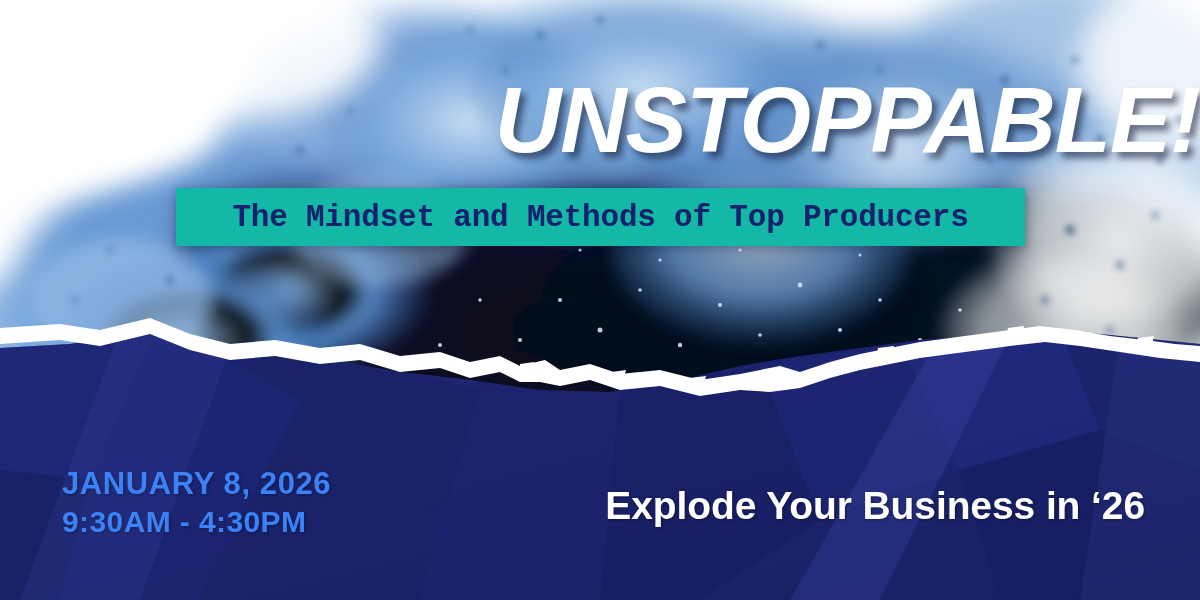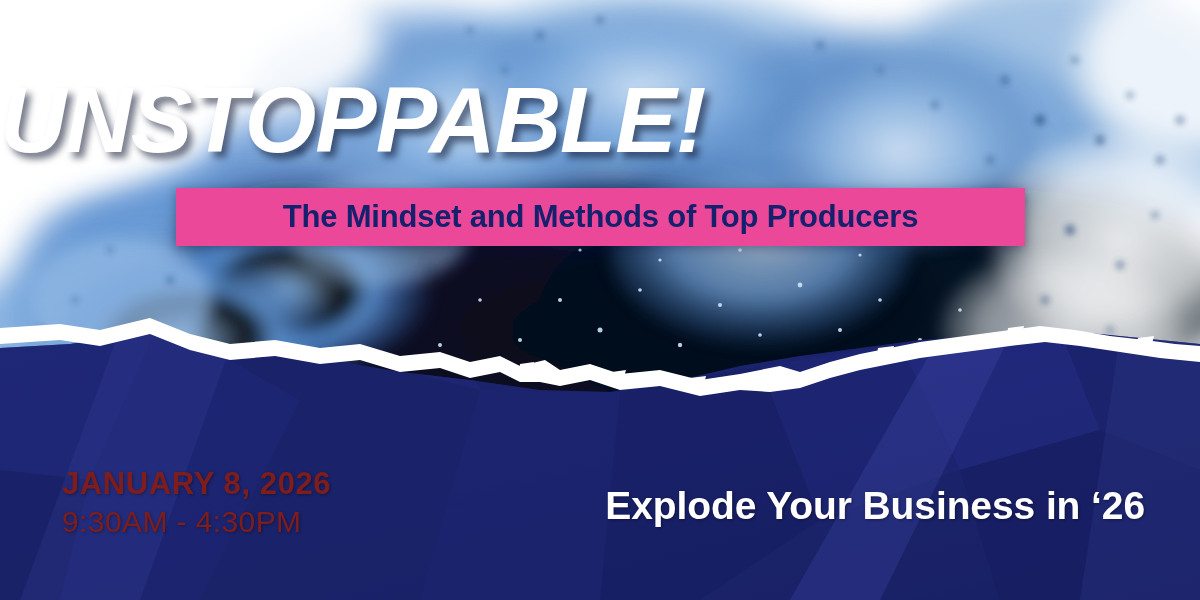--- a/index.html
+++ b/index.html
@@ -61,70 +61,71 @@
     display: block;
     pointer-events: none;
   }
 
   
   .headline {
     position: absolute;
     left: 0;
     top: 74px;
     width: 1200px;
-    text-align: left;
+    text-align: right;
     font-size: 92px;
     line-height: 1;
     font-weight: bold;
     font-style: italic;
     letter-spacing: -1px;
     color: #ffffff;
     text-shadow: 5px 6px 7px rgba(5, 12, 40, 0.55);
     white-space: nowrap;
   }
 
   
   .subtitle-bar {
     position: absolute;
     left: 176px;
     top: 188px;
     width: 849px;
     height: 58px;
-    background: #ec4899;
+    background: #14b8a6;
     box-shadow: 0 2px 10px rgba(8, 14, 45, 0.35);
     display: flex;
     align-items: center;
     justify-content: center;
+    font-family: Liberation Mono, monospace;
   }
   .subtitle-text {
     font-size: 31px;
     font-weight: bold;
     color: #16216e;
     letter-spacing: -0.2px;
     white-space: nowrap;
   }
 
   
   .date-block {
     position: absolute;
     left: 62px;
     top: 466px;
-    color: #7f1d1d;
+    color: #3b82f6;
   }
   .date-line {
     font-size: 31px;
     font-weight: bold;
     letter-spacing: 0.6px;
     line-height: 1.15;
     white-space: nowrap;
     text-shadow: 1px 1px 3px rgba(0,0,0,0.35);
   }
   .time-line {
     font-size: 30px;
-    font-weight: normal;
+    font-weight: bold;
     letter-spacing: 0.4px;
     line-height: 1.35;
     white-space: nowrap;
     text-shadow: 1px 1px 3px rgba(0,0,0,0.35);
   }
 
   
   .venue-block {
     position: absolute;
     right: 55px;

